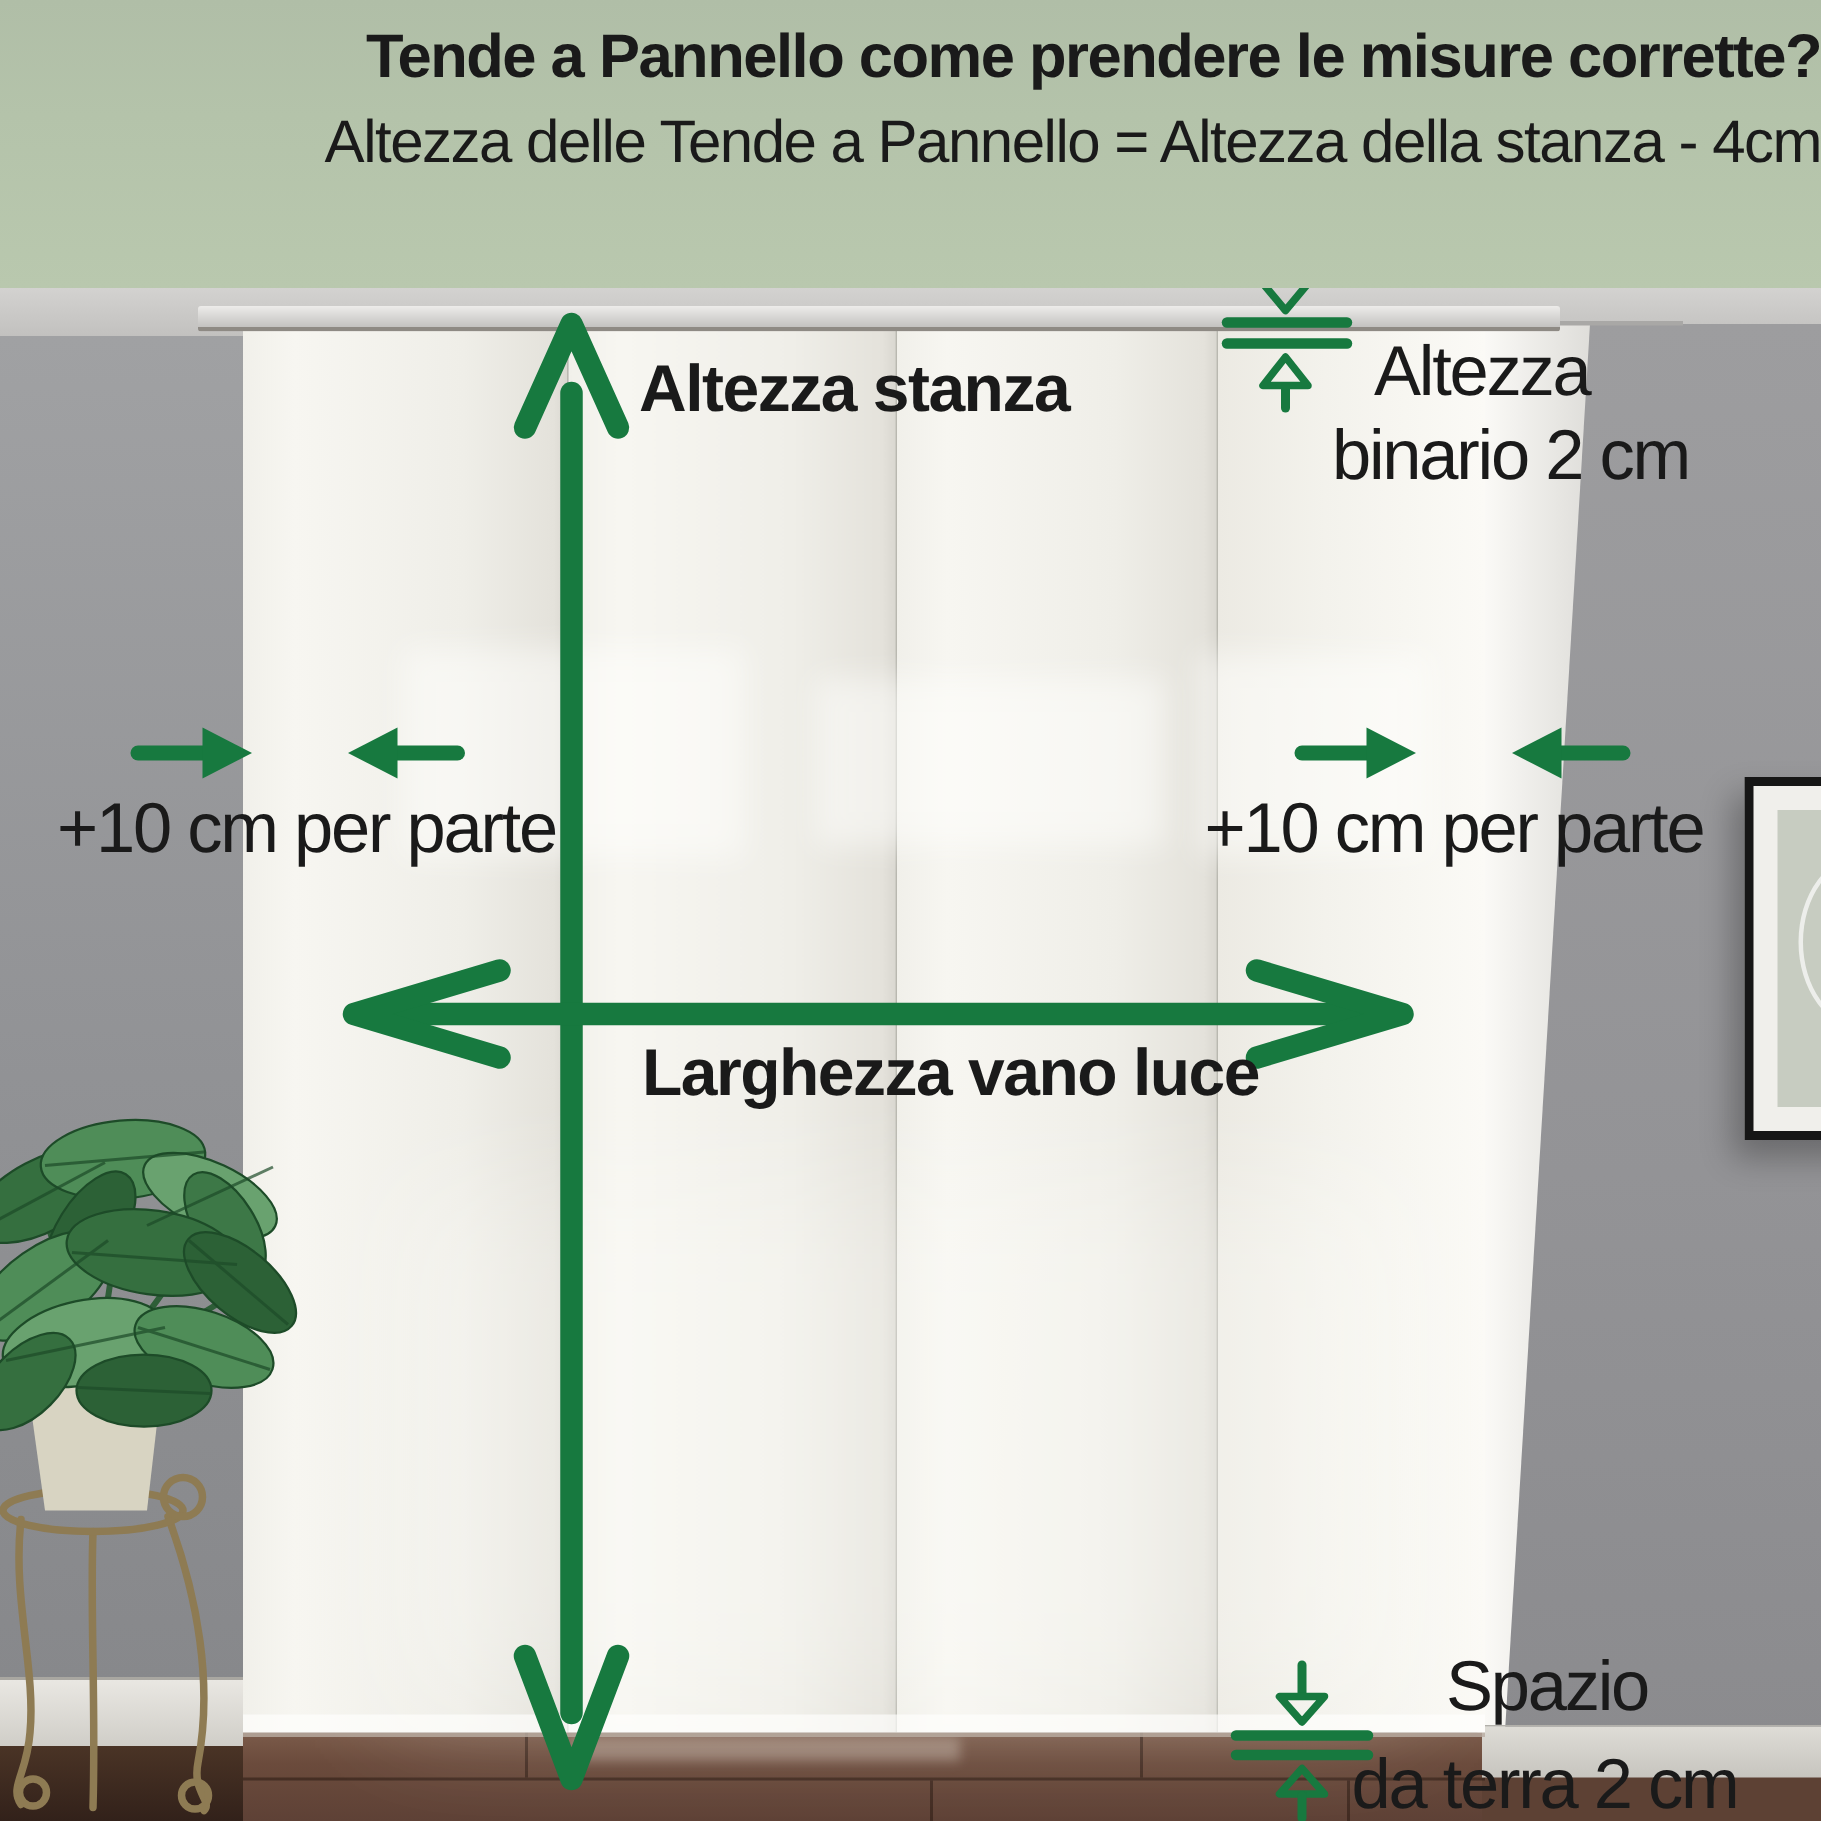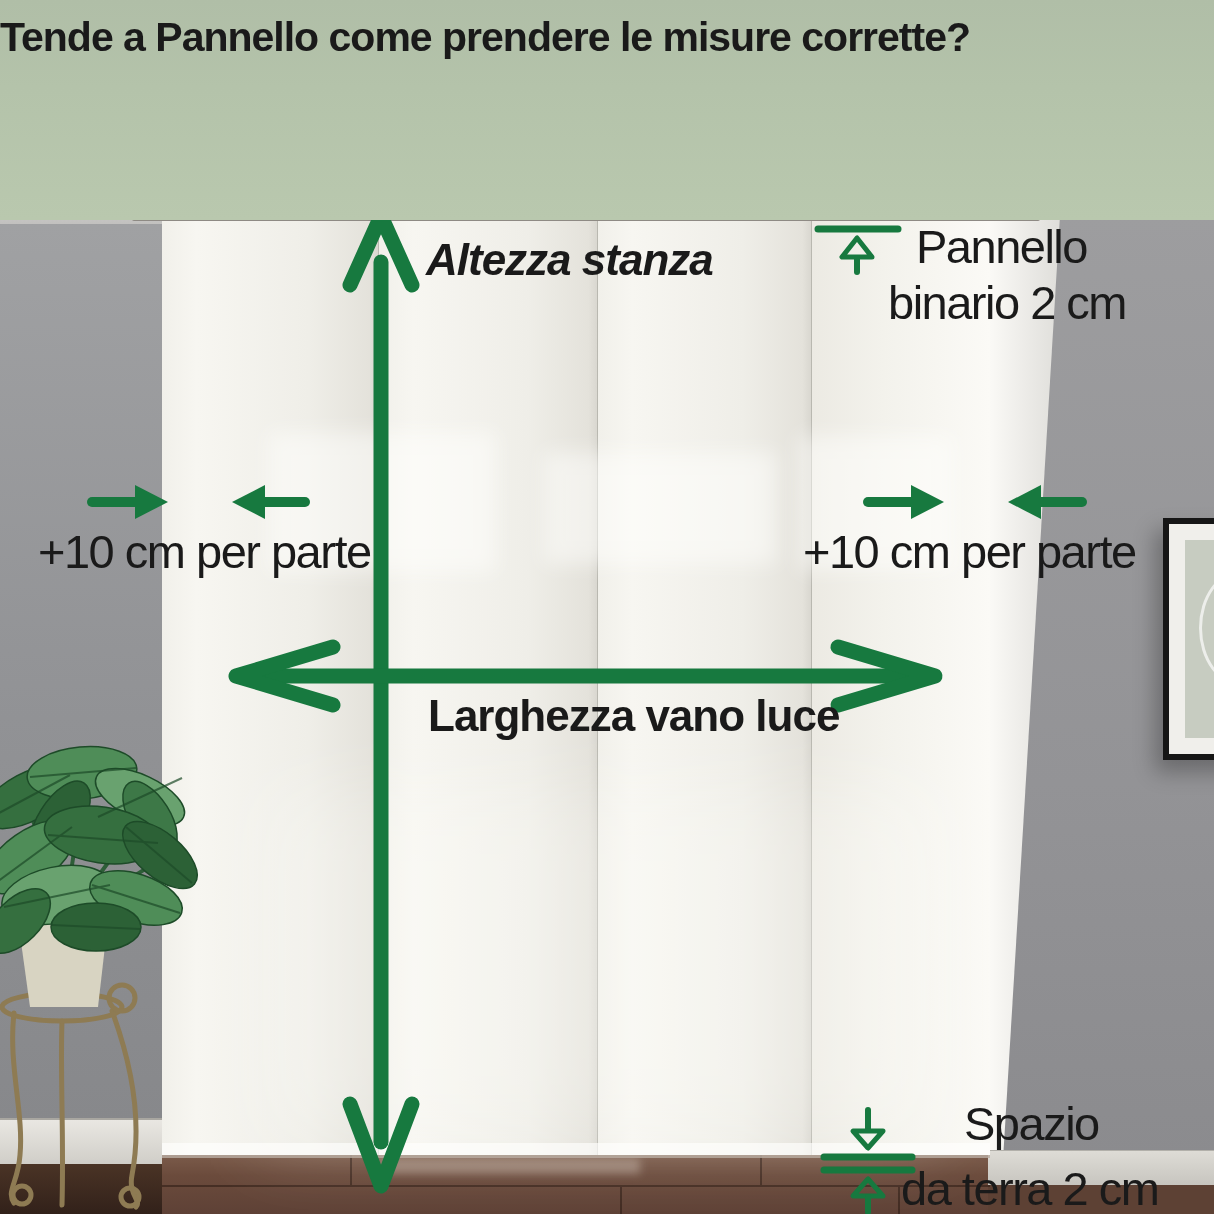--- a/index.html
+++ b/index.html
@@ -6,23 +6,23 @@
   body{
     width:1214px;height:1214px;position:relative;overflow:hidden;
     font-family:"Liberation Sans","DejaVu Sans",sans-serif;
     background:#9a9b9d;
     --accent:#17793f; --text:#1a1a1a; --headerbg:#b4c3aa;
   }
   .abs{position:absolute;}
 
   
   .header{
-    left:0;top:0;width:1214px;height:220px;z-index:20;
+    left:0;top:0;width:1214px;height:192px;z-index:20;
     background:linear-gradient(180deg,#b0bea7 0%,var(--headerbg) 40%,#b9c8ae 100%);
-    display:flex;flex-direction:row;align-items:flex-start;
+    display:flex;flex-direction:column;align-items:flex-end;
     color:var(--text);
   }
   .header .title{margin-top:14px;font-size:41px;font-weight:700;letter-spacing:-1px;white-space:nowrap;}
   .header .formula{font-size:40px;font-weight:400;letter-spacing:-1px;white-space:nowrap;line-height:46px;}
   .header .formula.first{margin-top:11px;}
 
   
   .ceiling{left:0;top:192px;width:1214px;height:32px;z-index:1;
     background:linear-gradient(180deg,#d3d2d0,#c2c1bf);border-bottom:1px solid #b3b2b0;}
   .wall-left{left:0;top:224px;width:162px;height:898px;z-index:1;
@@ -81,36 +81,37 @@
     border:3px solid rgba(250,250,248,.75);border-radius:50%;}
 
   
   #annotations{left:0;top:0;z-index:10;pointer-events:none;}
   #annotations .stk{stroke:var(--accent);fill:none;stroke-linecap:round;stroke-linejoin:round;}
   #annotations .fil{fill:var(--accent);stroke:none;}
   #annotations .out{stroke:var(--accent);fill:none;stroke-linejoin:round;}
 
   .lbl{position:absolute;z-index:11;color:var(--text);white-space:nowrap;font-size:47px;letter-spacing:-1.5px;}
   .lbl.bold{font-weight:700;font-size:44px;letter-spacing:-1px;}
-  .lbl-altezza{left:426px;top:235px;font-style:italic;}
+  .lbl-altezza{left:426px;top:235px;}
   .lbl-larghezza{left:428px;top:691px;text-align:right;}
   .lbl-plus-left{left:38px;top:524px;}
   .lbl-plus-right{left:803px;top:524px;}
   .lbl-spessore1{left:916px;top:219px;}
   .lbl-spessore2{left:888px;top:275px;}
   .lbl-spazio1{left:964px;top:1096px;text-align:center;}
   .lbl-spazio2{left:901px;top:1161px;}
 
   .plant{left:0;top:735px;z-index:6;}
 </style>
 </head>
 <body style="--accent: #17793f; --headerbg: #b4c3aa; --text: #1a1a1a;">
 
 <div class="abs header">
   <div class="title">Tende a Pannello come prendere le misure corrette?</div>
+  <div class="formula first">Altezza delle Tende a Pannello = Altezza della stanza - 4cm</div>
 </div>
 
 <div class="abs ceiling"></div>
 <div class="abs wall-left"></div>
 <div class="abs sidewall-white"></div>
 <div class="abs wall-right"></div>
 
 <div class="abs floor-mid"></div>
 <div class="abs floor-left"></div>
 <div class="abs floor-right"></div>
@@ -230,16 +231,16 @@
     <line class="stk" x1="824" y1="1170" x2="912" y2="1170" stroke-width="7"></line>
     <polygon class="out" points="853,1196 883,1196 868,1179" stroke-width="5"></polygon>
     <line class="stk" x1="868" y1="1197" x2="868" y2="1212" stroke-width="6"></line>
   </g>
 </svg>
 
 <div class="lbl bold lbl-altezza">Altezza stanza</div>
 <div class="lbl bold lbl-larghezza">Larghezza vano luce</div>
 <div class="lbl lbl-plus-left">+10 cm per parte</div>
 <div class="lbl lbl-plus-right">+10 cm per parte</div>
-<div class="lbl lbl-spessore1">Pannello</div>
+<div class="lbl lbl-spessore1">Altezza</div>
 <div class="lbl lbl-spessore2">binario 2 cm</div>
 <div class="lbl lbl-spazio1">Spazio</div>
 <div class="lbl lbl-spazio2">da terra 2 cm</div>
 
 </body></html>

